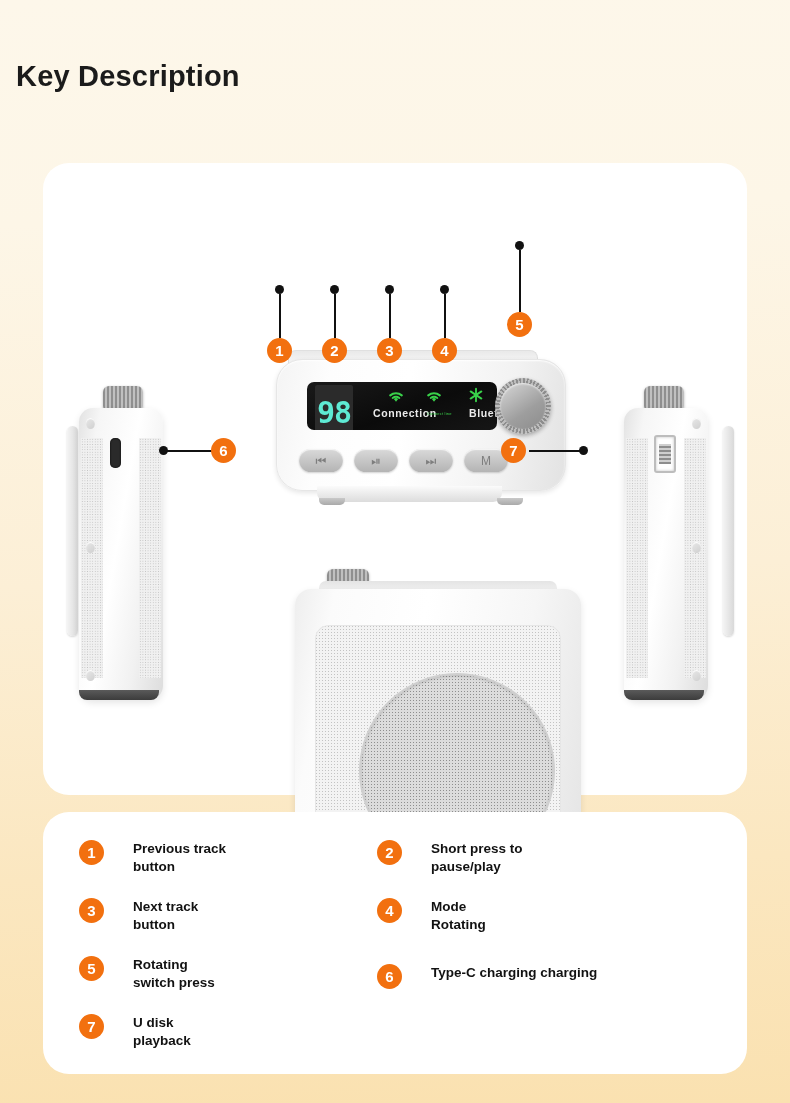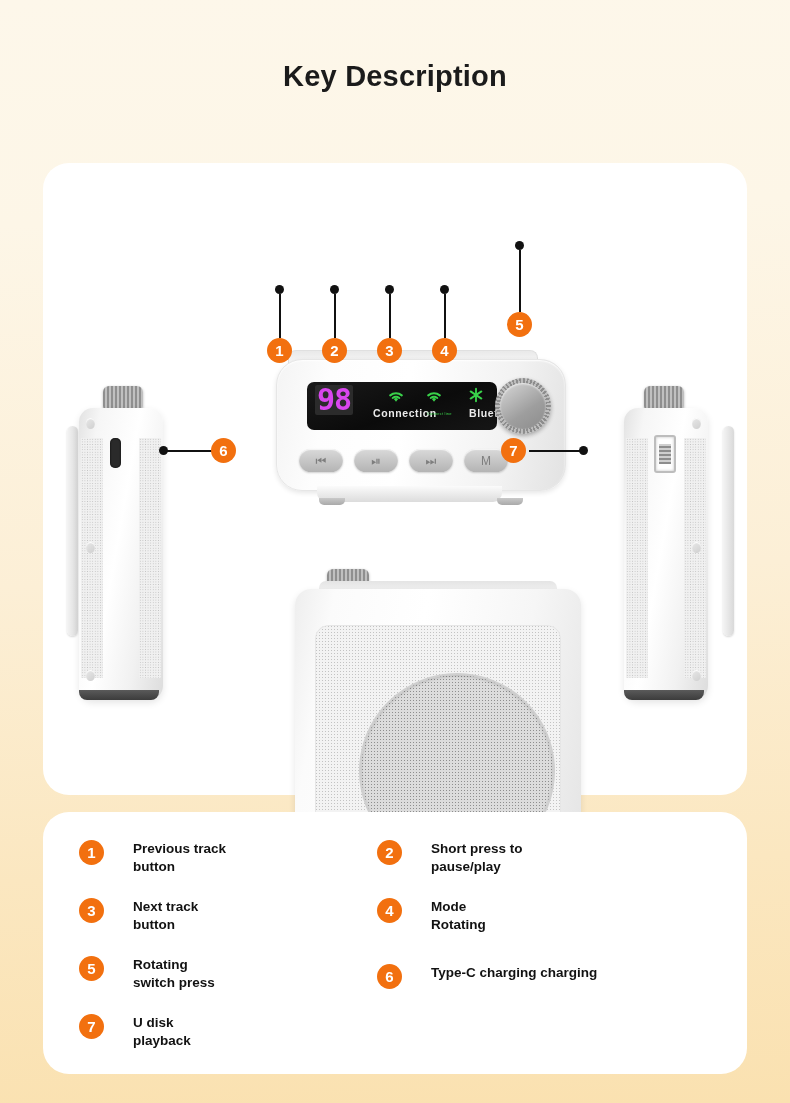--- a/index.html
+++ b/index.html
@@ -8,23 +8,24 @@
   body {
     font-family:"Liberation Sans", sans-serif;
     background:linear-gradient(178deg,#FDF7EA 0%,#FDF6E7 20%,#FCEFD6 52%,#FBE7C0 78%,#FAE1B0 100%);
     position:relative;
     overflow:hidden;
   }
 
   
   .page-title{
     position:absolute; top:60px; left:0; width:100%;
-    text-align:center;
+    text-align:left;
     font-size:29px; font-weight:bold; color:#1b1b1b;
     letter-spacing:.2px;
+    padding-left:16px;
   }
 
   
   .product-card{
     position:absolute; left:43px; top:163px;
     width:704px; height:632px;
     background:#fff; border-radius:26px;
   }
   .legend-card{
     position:absolute; left:43px; top:812px;
@@ -67,23 +68,23 @@
   
   .display{
     position:absolute; left:30px; top:22px; width:190px; height:48px;
     background:linear-gradient(160deg,#1a1a1a,#0b0b0b 55%,#161616);
     border-radius:7px;
     overflow:hidden;
   }
   .seg-num{
     position:absolute; left:8px; top:3px;
     font-family:"DejaVu Sans Mono", monospace;
-    font-size:30px; font-weight:bold; color:#d946ef;
+    font-size:30px; font-weight:bold; color:#5eead4;
     letter-spacing:-1px;
-    background:#2b2b2b; padding:0 2px; border-radius:2px;
+    background:#2b2b2b; padding:13px 2px; border-radius:2px;
     line-height:30px;
   }
   .disp-icons{
     position:absolute; left:70px; top:4px; width:120px; height:20px;
   }
   .ic{ position:absolute; top:0; width:22px; height:18px; }
   .ic.w1{ left:8px; }  .ic.w2{ left:46px; }  .ic.bt{ left:88px; }
   .disp-labels{
     position:absolute; left:16px; top:24px; width:176px; height:18px;
     color:#eaeaea;

